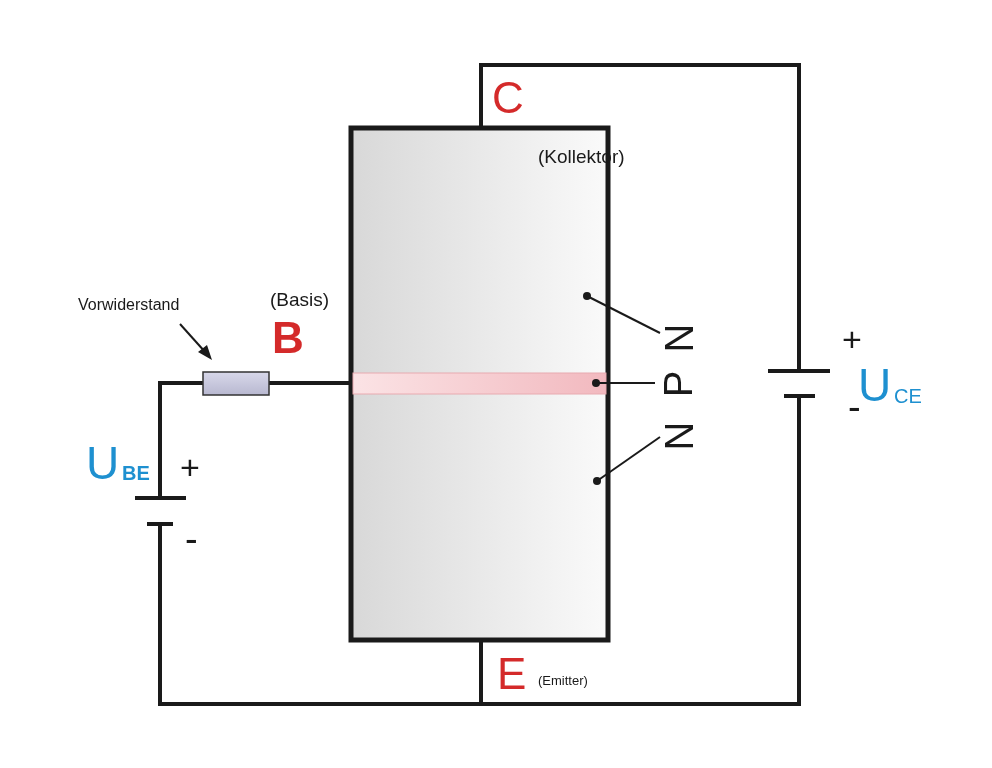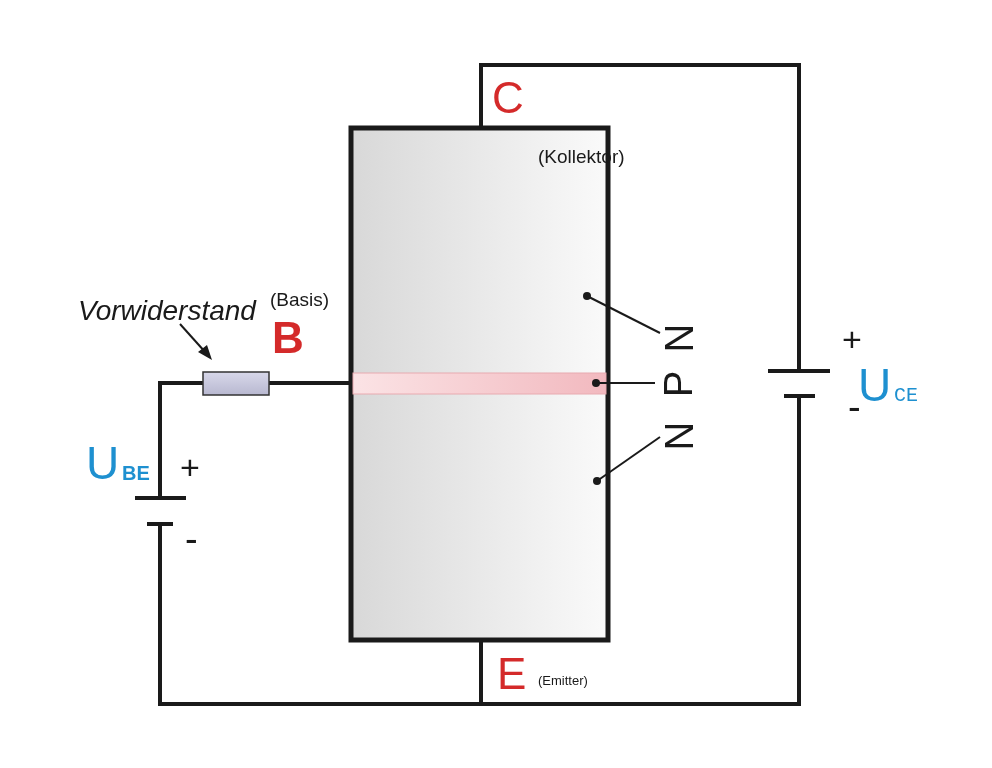--- a/index.html
+++ b/index.html
@@ -60,30 +60,30 @@
   <line x1="597" y1="481" x2="660" y2="437" stroke="#1a1a1a" stroke-width="2"></line>
   <circle cx="597" cy="481" r="4" fill="#1a1a1a"></circle>
 </svg>
 
 <span class="lbl red" style="left:492px;top:76px;font-size:44px;">C</span>
 <span class="lbl dark" style="left:538px;top:99px;font-size:19px;margin-top:48px;">(Kollektor)</span>
 
 <span class="lbl dark" style="left:270px;top:290px;font-size:19px;">(Basis)</span>
 <span class="lbl red" style="left:272px;top:316px;font-size:44px;font-weight:bold;">B</span>
 
-<span class="lbl dark" style="left:78px;top:297px;font-size:28px;font-style:italic;">Vorwiderstand</span>
+<span class="lbl dark" style="left:78px;top:297px;font-size:16px;">Vorwiderstand</span>
 
 <span class="lbl red" style="left:497px;top:652px;font-size:44px;">E</span>
 <span class="lbl dark" style="left:538px;top:674px;font-size:13px;">(Emitter)</span>
 
 <span class="lbl dark" style="left:665px;top:318px;font-size:40px;transform:rotate(-90deg);transform-origin:center;">N</span>
 <span class="lbl dark" style="left:665px;top:364px;font-size:40px;transform:rotate(-90deg);transform-origin:center;">P</span>
 <span class="lbl dark" style="left:665px;top:416px;font-size:40px;transform:rotate(-90deg);transform-origin:center;">N</span>
 
 <span class="lbl dark" style="left:842px;top:322px;font-size:34px;">+</span>
 <span class="lbl blue" style="left:858px;top:362px;font-size:46px;">U</span>
-<span class="lbl blue" style="left:894px;top:386px;font-size:20px;font-family:Liberation Mono, monospace;">CE</span>
+<span class="lbl blue" style="left:894px;top:386px;font-size:20px;">CE</span>
 <span class="lbl dark" style="left:848px;top:388px;font-size:38px;">-</span>
 
 <span class="lbl blue" style="left:86px;top:440px;font-size:46px;">U</span>
 <span class="lbl blue" style="left:122px;top:463px;font-size:20px;font-weight:bold;">BE</span>
 <span class="lbl dark" style="left:180px;top:450px;font-size:34px;">+</span>
 <span class="lbl dark" style="left:185px;top:520px;font-size:38px;">-</span>
 
 </body></html>

